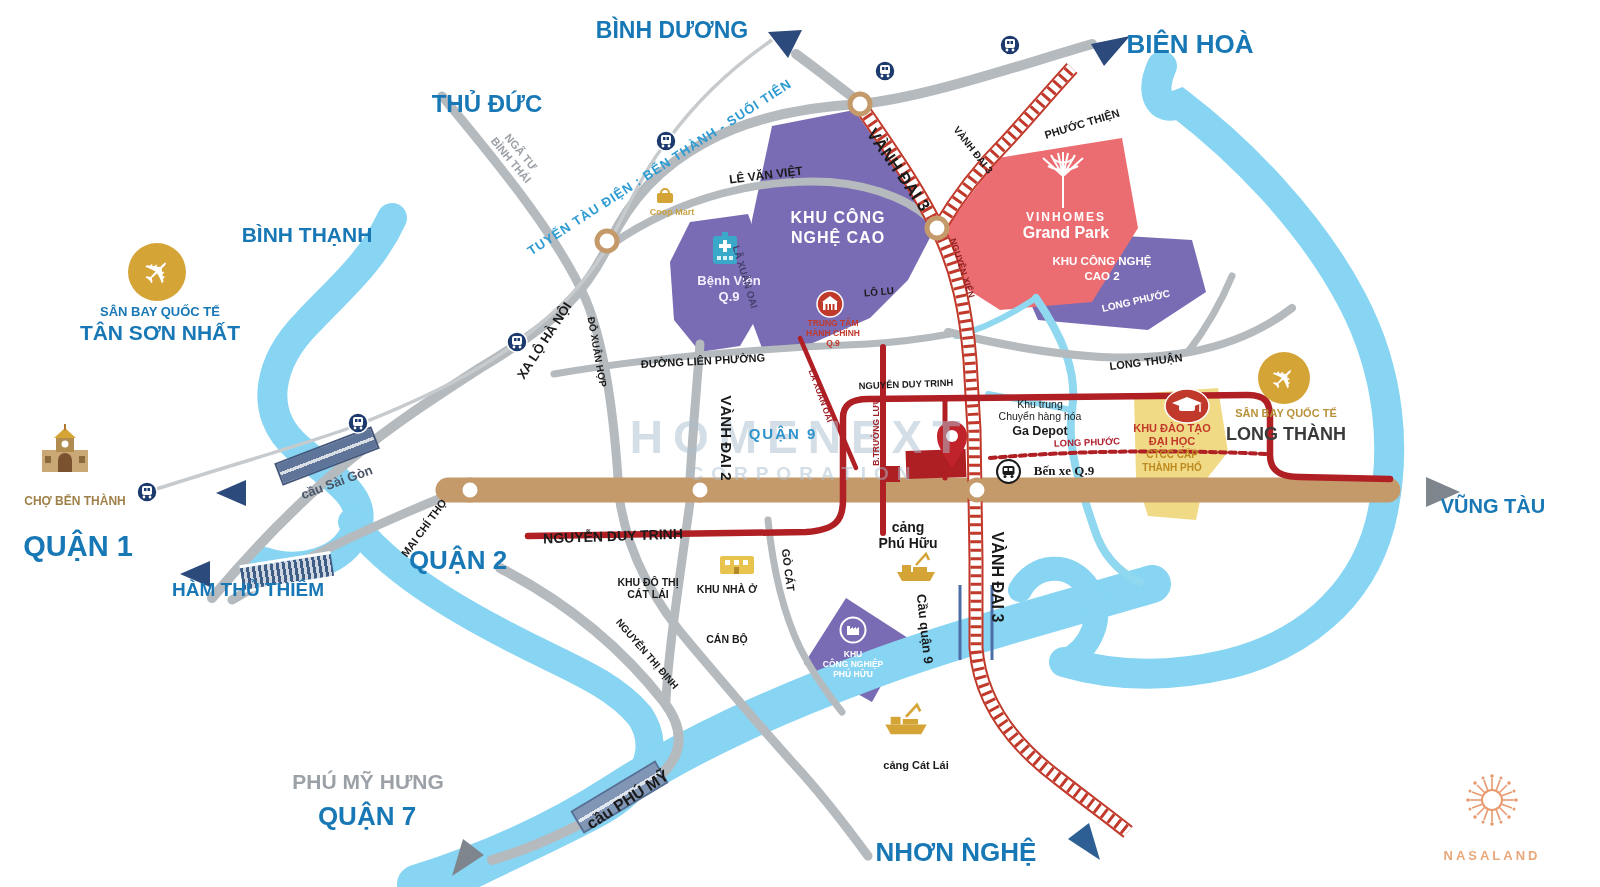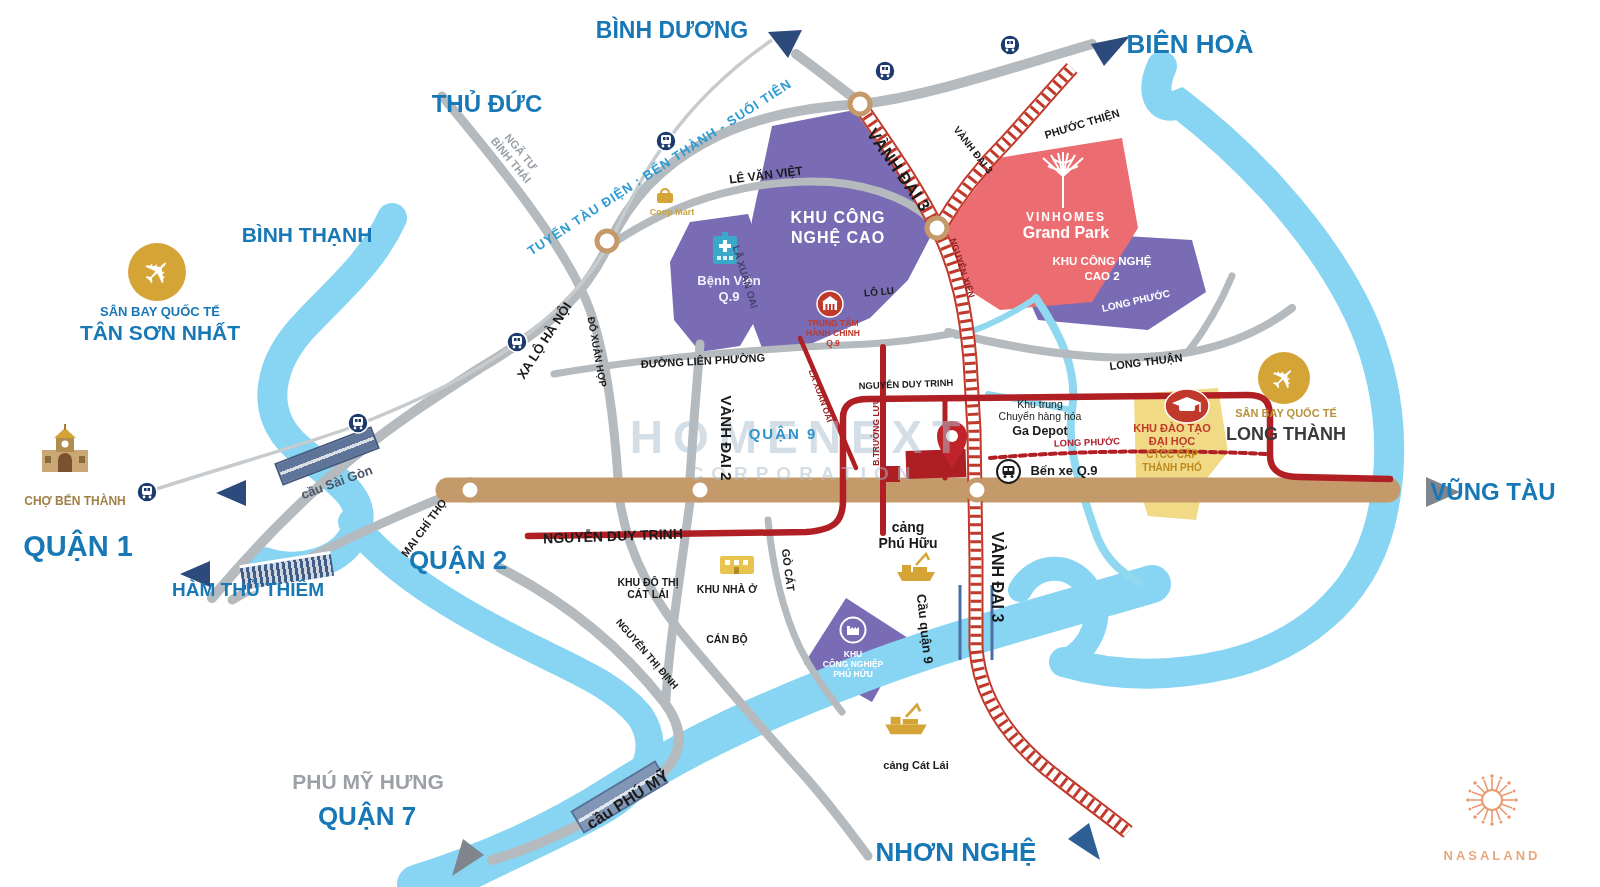--- a/index.html
+++ b/index.html
@@ -308,21 +308,21 @@
   <div class="lbl blue" style="left:1190px;top:45px;font-size:26px;">BIÊN HOÀ</div>
   <div class="lbl blue" style="left:487px;top:104px;font-size:24px;">THỦ ĐỨC</div>
   <div class="lbl blue" style="left:307px;top:235px;font-size:21px;">BÌNH THẠNH</div>
   <div class="lbl blue" style="left:78px;top:547px;font-size:29px;">QUẬN 1</div>
   <div class="lbl blue" style="left:248px;top:590px;font-size:19px;">HÀM THỦ THIÊM</div>
   <div class="lbl blue" style="left:458px;top:561px;font-size:26px;">QUẬN 2</div>
   <div class="lbl" style="left:783px;top:434px;font-size:15px;color:#2f94cd;letter-spacing:2px;">QUẬN 9</div>
   <div class="lbl" style="left:368px;top:782px;font-size:21px;color:#9ba1a7;">PHÚ MỸ HƯNG</div>
   <div class="lbl blue" style="left:367px;top:817px;font-size:26px;">QUẬN 7</div>
   <div class="lbl blue" style="left:956px;top:853px;font-size:26px;">NHƠN NGHỆ</div>
-  <div class="lbl blue" style="left:1493px;top:492px;font-size:24px;">VŨNG TÀU</div>
+  <div class="lbl blue" style="left:1493px;top:506px;font-size:20px;">VŨNG TÀU</div>
 
   <div class="lbl blue" style="left:160px;top:312px;font-size:13px;">SÂN BAY QUỐC TẾ</div>
   <div class="lbl blue" style="left:160px;top:333px;font-size:21px;">TÂN SƠN NHẤT</div>
   <div class="lbl" style="left:1286px;top:413px;font-size:11px;color:#b8923a;">SÂN BAY QUỐC TẾ</div>
   <div class="lbl" style="left:1286px;top:434px;font-size:18px;color:#3a3a3a;">LONG THÀNH</div>
   <div class="lbl" style="left:75px;top:502px;font-size:12px;color:#a08049;">CHỢ BẾN THÀNH</div>
   <div class="lbl" style="left:672px;top:212px;font-size:9px;color:#c9a23f;">Coop Mart</div>
   <div class="lbl" style="left:729px;top:281px;font-size:13px;color:#f3f0ff;">Bệnh Viện</div>
   <div class="lbl" style="left:729px;top:297px;font-size:13px;color:#f3f0ff;">Q.9</div>
   <div class="lbl" style="left:833px;top:324px;font-size:8.5px;color:#c0392b;">TRUNG TÂM</div>
@@ -330,21 +330,21 @@
   <div class="lbl" style="left:833px;top:344px;font-size:8.5px;color:#c0392b;">Q.9</div>
   <div class="lbl" style="left:1066px;top:218px;font-size:12px;color:#fff;letter-spacing:2px;">VINHOMES</div>
   <div class="lbl" style="left:1066px;top:233px;font-size:16px;color:#fff;">Grand Park</div>
   <div class="lbl" style="left:838px;top:218px;font-size:16px;color:#fff;letter-spacing:1px;">KHU CÔNG</div>
   <div class="lbl" style="left:838px;top:238px;font-size:16px;color:#fff;letter-spacing:1px;">NGHỆ CAO</div>
   <div class="lbl" style="left:1102px;top:262px;font-size:11.5px;color:#fff;">KHU CÔNG NGHỆ</div>
   <div class="lbl" style="left:1102px;top:277px;font-size:11.5px;color:#fff;">CAO 2</div>
   <div class="lbl" style="left:1040px;top:404px;font-size:10.5px;font-weight:normal;">Khu trung</div>
   <div class="lbl" style="left:1040px;top:416px;font-size:10.5px;font-weight:normal;">Chuyển hàng hóa</div>
   <div class="lbl" style="left:1040px;top:431px;font-size:12.5px;">Ga Depot</div>
-  <div class="lbl" style="left:1064px;top:471px;font-size:13px;">Bến xe Q.9</div>
+  <div class="lbl" style="left:1064px;top:471px;font-size:13px;font-family:Liberation Serif, serif;">Bến xe Q.9</div>
   <div class="lbl" style="left:1172px;top:428px;font-size:11px;color:#c0392b;">KHU ĐÀO TẠO</div>
   <div class="lbl" style="left:1172px;top:441px;font-size:11px;color:#c0392b;">ĐẠI HỌC</div>
   <div class="lbl" style="left:1172px;top:455px;font-size:10px;color:#bd8a1f;">CTCC CẤP</div>
   <div class="lbl" style="left:1172px;top:468px;font-size:10px;color:#bd8a1f;">THÀNH PHỐ</div>
   <div class="lbl" style="left:648px;top:582px;font-size:10.5px;">KHU ĐÔ THỊ</div>
   <div class="lbl" style="left:648px;top:594px;font-size:10.5px;">CÁT LÁI</div>
   <div class="lbl" style="left:727px;top:589px;font-size:10.5px;">KHU NHÀ Ở</div>
   <div class="lbl" style="left:727px;top:601px;font-size:10.5px;margin-top:38px;">CÁN BỘ</div>
   <div class="lbl" style="left:853px;top:655px;font-size:8.5px;color:#fff;">KHU</div>
   <div class="lbl" style="left:853px;top:665px;font-size:8.5px;color:#fff;">CÔNG NGHIỆP</div>

